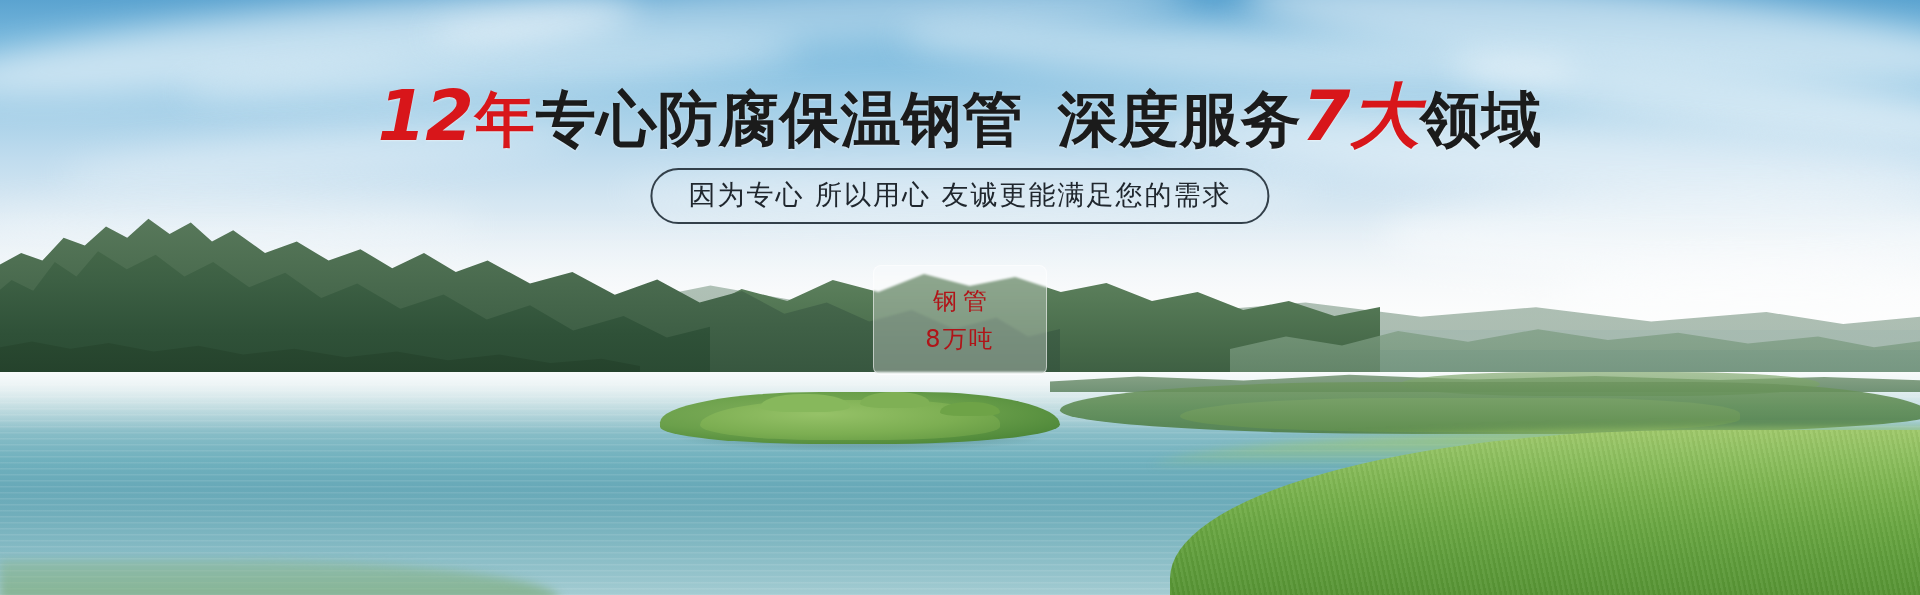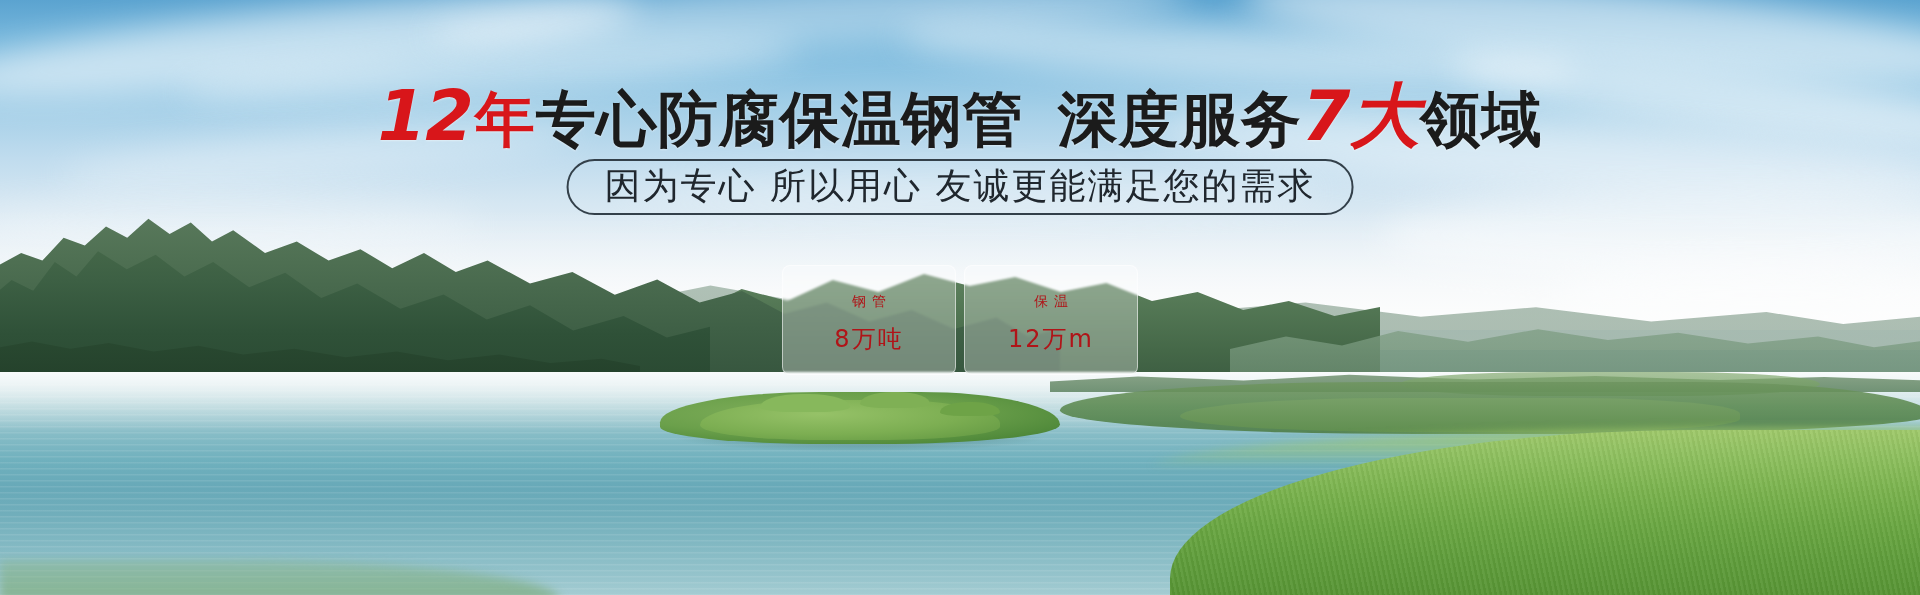--- a/index.html
+++ b/index.html
@@ -244,26 +244,26 @@
     font-weight:bold;
     letter-spacing:-1px;
     padding-right:2px;
   }
   .headline .red{
     color:#d8161a;
   }
   .headline .gap{display:inline-block;width:34px;}
 
   .subtitle-pill{
-    position:absolute;left:50%;top:159px;
+    position:absolute;left:50%;top:168px;
     transform:translateX(-50%);
     border:2px solid #33404a;
     border-radius:30px;
     padding:8px 36px 10px 36px;
-    font-size:36px;
+    font-size:27px;
     line-height:34px;
     color:#20272e;
     letter-spacing:2px;
     white-space:nowrap;
     background:rgba(255,255,255,0);
   }
 
   
   .cards{
     position:absolute;left:50%;top:265px;
@@ -277,21 +277,21 @@
     border-radius:8px;
     background:rgba(255,255,255,.30);
     border:1px solid rgba(255,255,255,.55);
     display:flex;
     flex-direction:column;
     align-items:center;
     justify-content:center;
     backdrop-filter:blur(1px);
   }
   .card-label{
-    font-size:14px;
+    font-size:24px;
     color:#b01418;
     letter-spacing:6px;
     text-indent:6px;
     line-height:30px;
     margin-bottom:8px;
   }
   .card-value{
     font-size:24px;
     color:#b01418;
     letter-spacing:2px;
@@ -365,20 +365,16 @@
     </div>
 
     <div class="cards">
 
       <div class="card">
         <div class="card-label">钢管</div>
         <div class="card-value"><span>8万吨</span></div>
       </div>
 
 
-      <div class="card">
-        <div class="card-label">保温</div>
-        <div class="card-value"><span>12万m</span></div>
-      </div>
 
     </div>
   </div>
 </div>
 
 </body></html>

